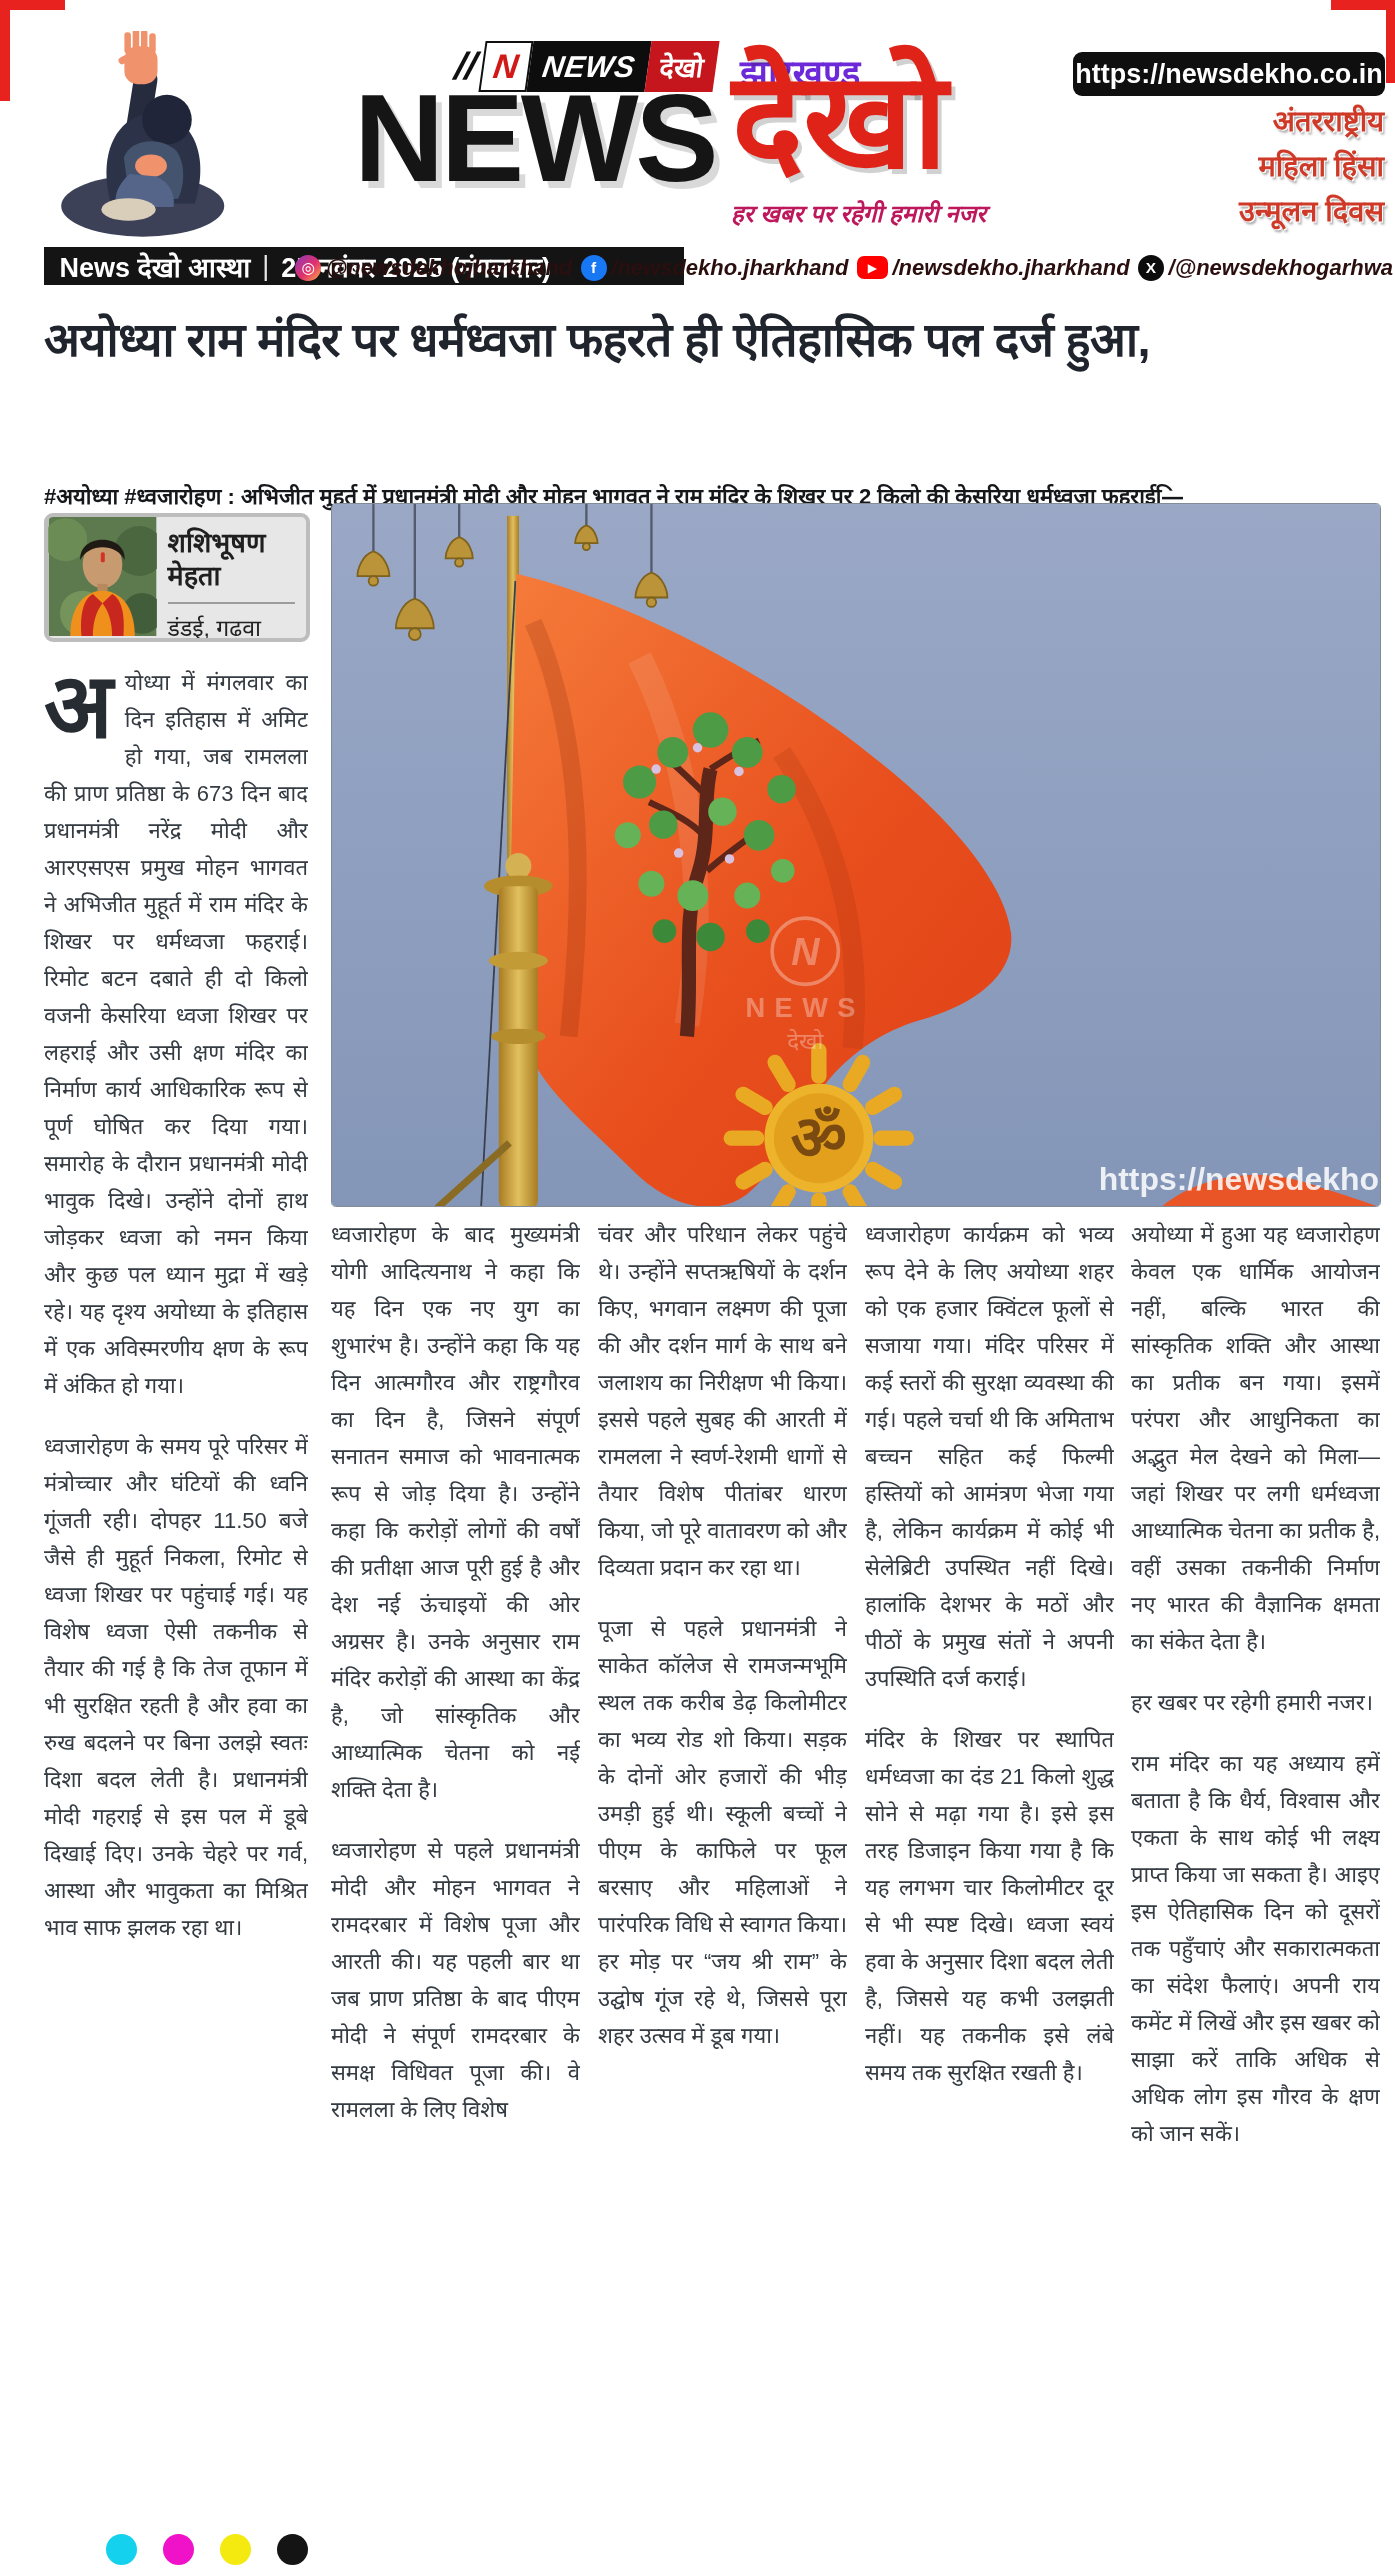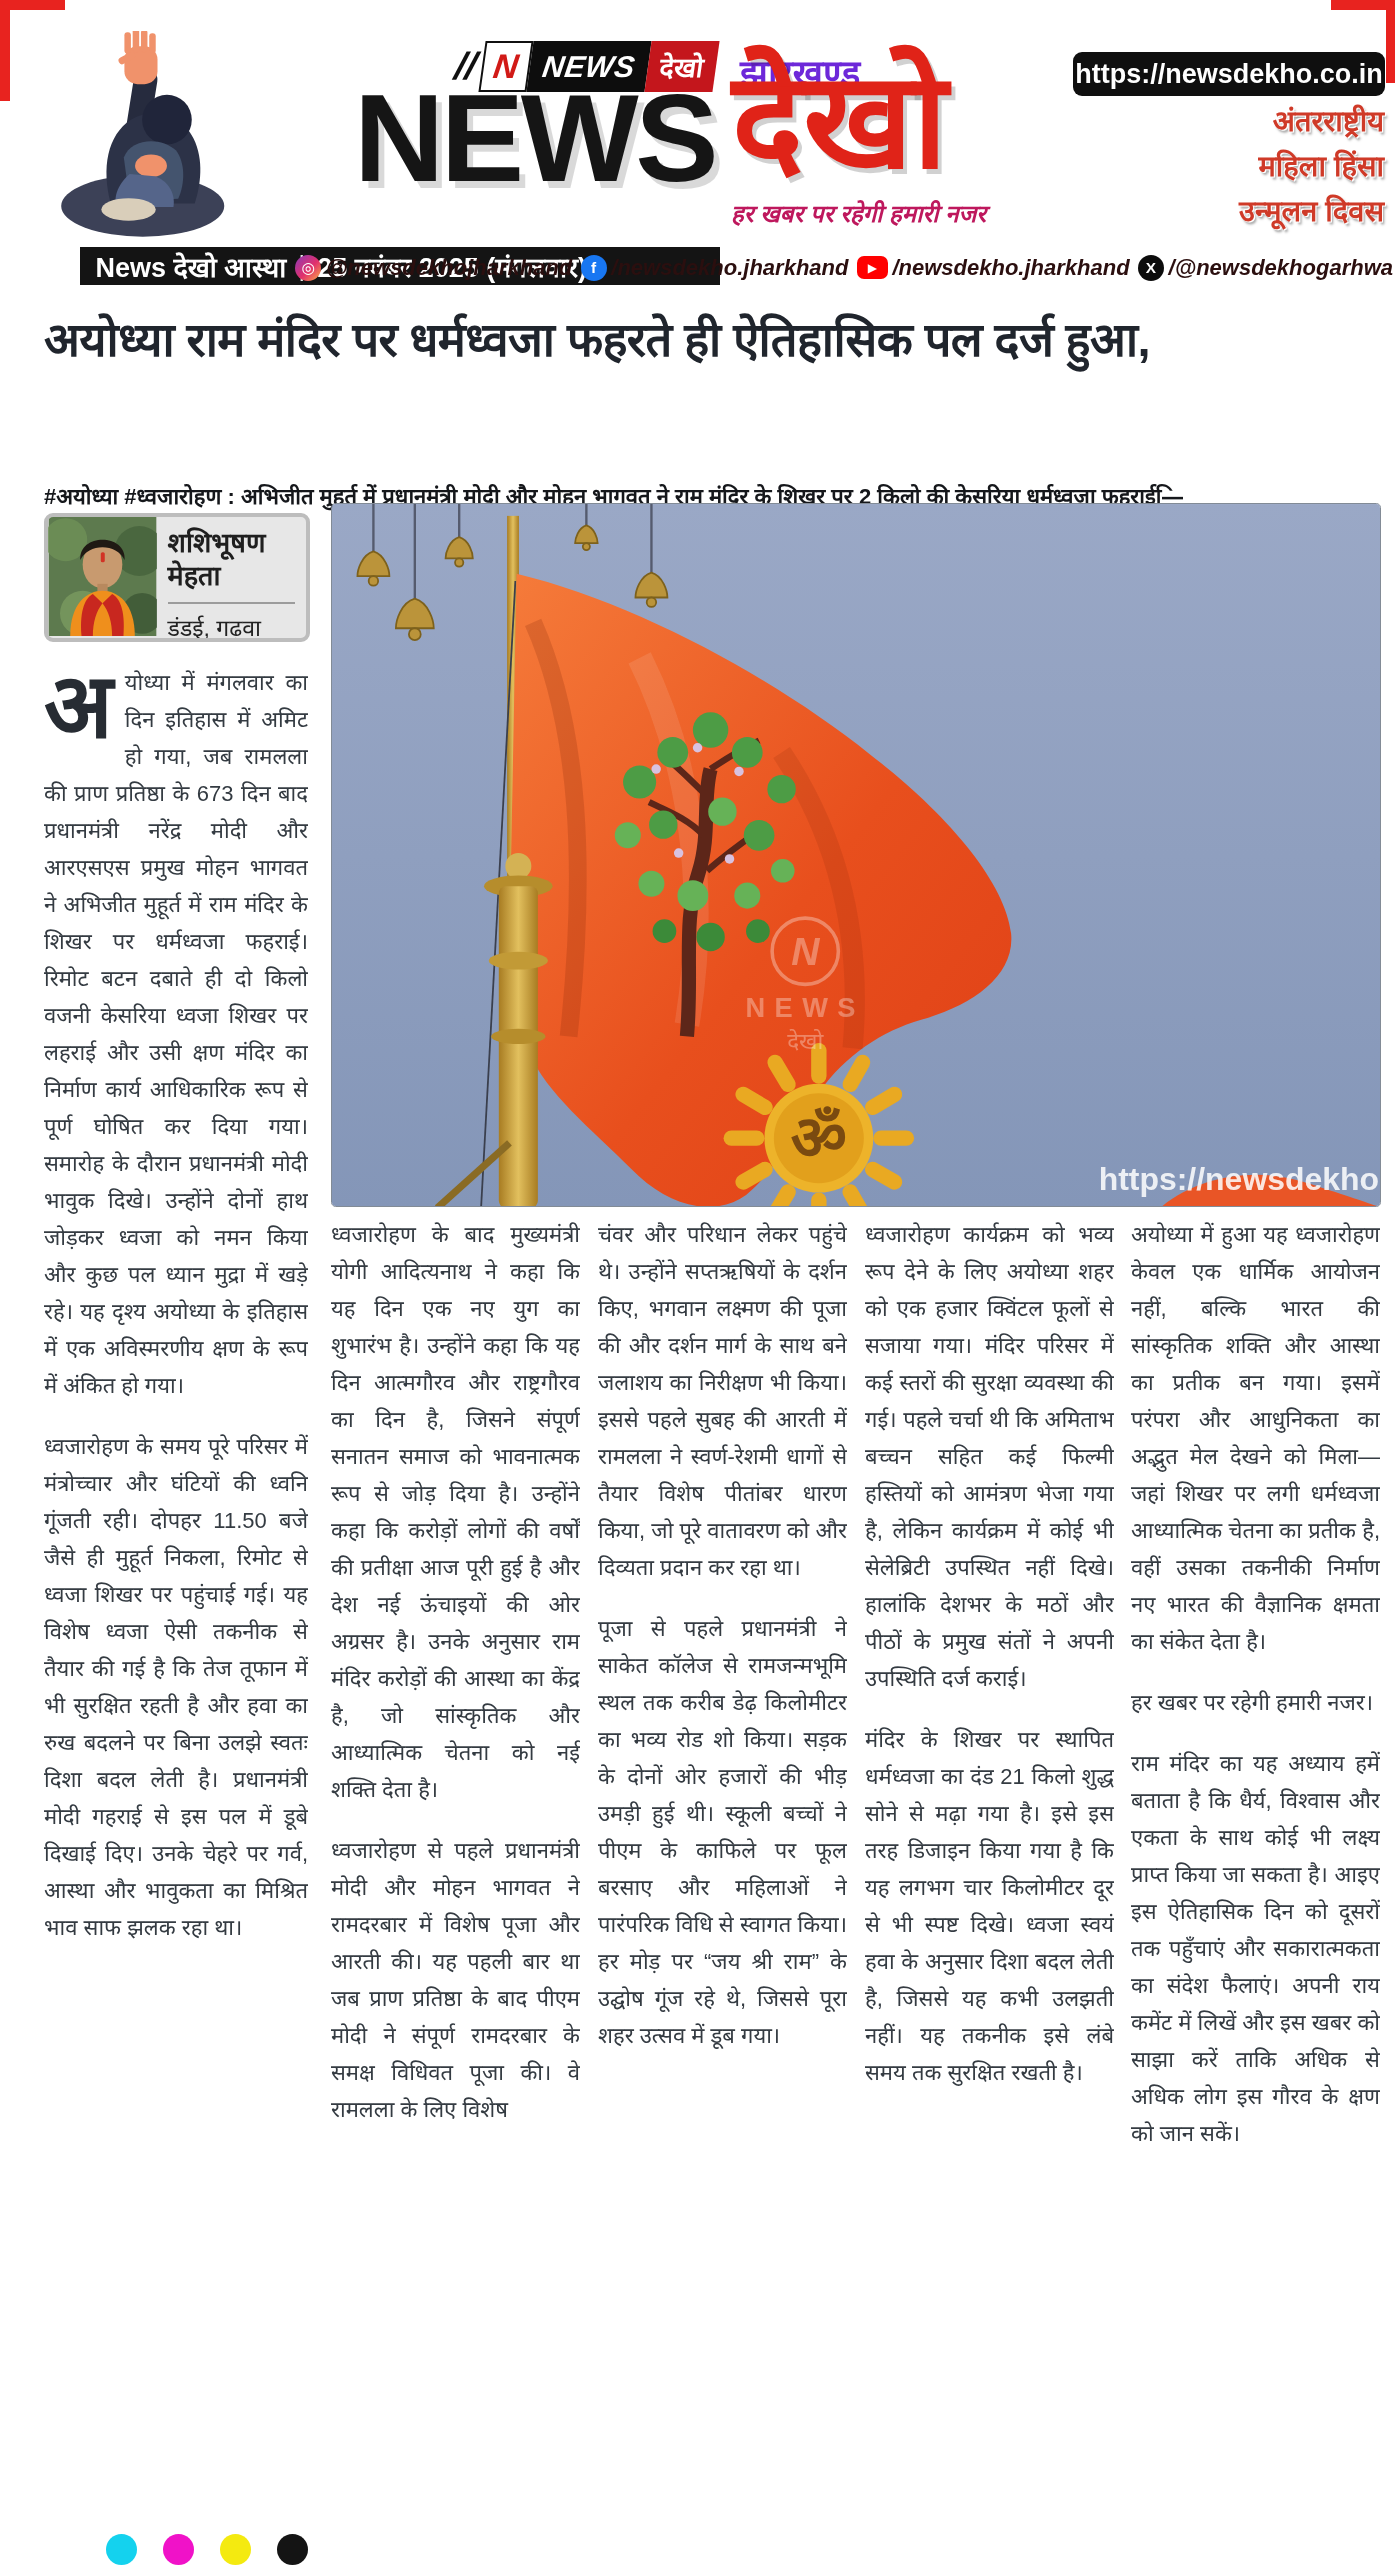--- a/index.html
+++ b/index.html
@@ -23,21 +23,21 @@
   .mast-jhark{position:absolute;left:740px;top:46px;font-size:37px;font-weight:800;color:#6d28d9;}
   .mast-dekho{position:absolute;left:732px;top:54px;font-size:134px;line-height:1;font-weight:900;
         color:#e02318;text-shadow:4.1px 5.3px 0 rgba(0,0,0,0.18);}
   .mast-tag{position:absolute;left:731px;top:196px;font-size:24px;font-weight:800;font-style:italic;color:#be185d;}
   .url-badge{position:absolute;left:1073px;top:52px;width:312px;height:44px;background:#0f0f0f;border-radius:9px;
         color:#ffffff;font-weight:800;font-size:27px;display:flex;align-items:center;justify-content:center;}
   .observance{position:absolute;left:1053px;top:99px;width:331px;text-align:right;font-size:29px;line-height:45px;
         font-weight:900;color:#cf3a28;text-shadow:-1.2px -1.2px 0 #ffffff,1.2px 1.2px 0 #ffffff,2.4px 3px 2.4px rgba(0,0,0,0.35);}
 
   .date-bar{position:absolute;left:44px;top:247px;width:640px;height:38px;background:#141414;color:#fff;
-        display:flex;align-items:center;padding-left:15.4px;box-sizing:border-box;font-size:27px;font-weight:700;gap:12px;margin-left:36px;}
+        display:flex;align-items:center;padding-left:15.4px;box-sizing:border-box;font-size:27px;font-weight:700;gap:12px;}
   .date-bar .sep{font-weight:300;opacity:.9;}
 
   .social{position:absolute;left:719px;top:251px;width:674px;height:33px;display:flex;align-items:center;
         justify-content:flex-end;gap:8.3px;}
   .soc-item{display:flex;align-items:center;gap:4.7px;}
   .soc-txt{font-size:22px;font-weight:800;font-style:italic;color:#2b0f0f;}
   .ic{width:26px;height:26px;border-radius:50%;display:flex;align-items:center;justify-content:center;
         color:#fff;font-weight:900;font-size:15.4px;flex:0 0 auto;}
   .ic-ig{background:linear-gradient(135deg,#8a3ab9,#e1306c 55%,#fcaf45);}
   .ic-fb{background:#1877f2;}

